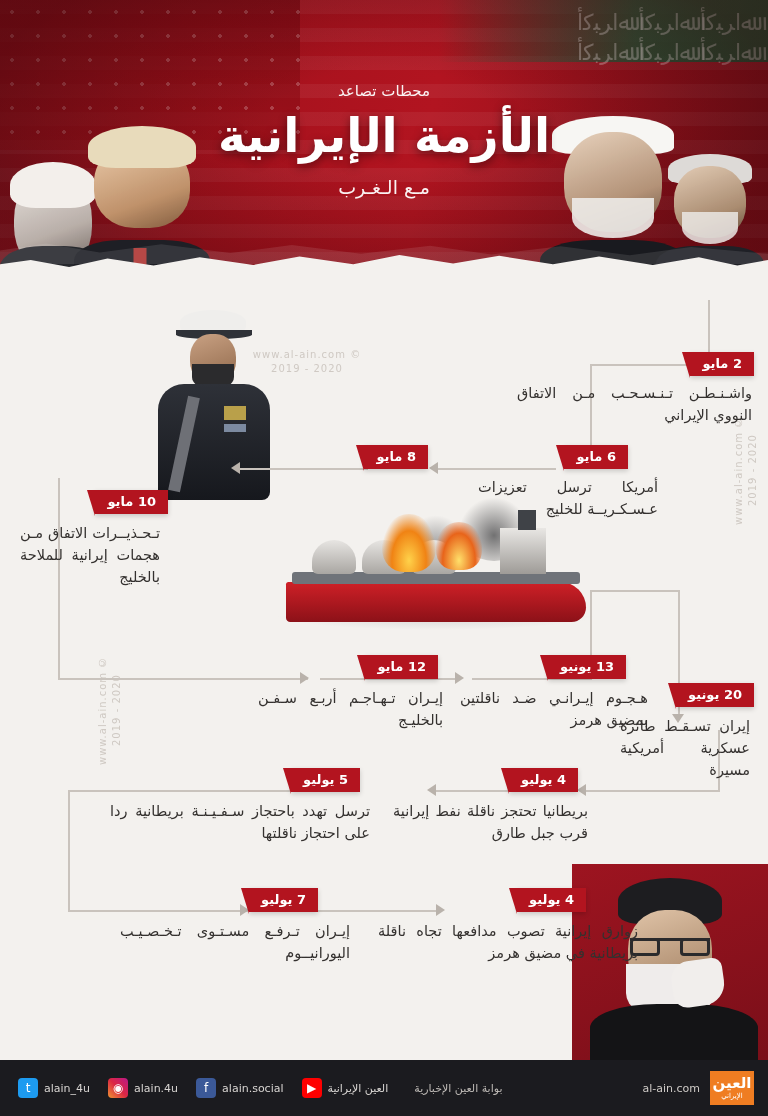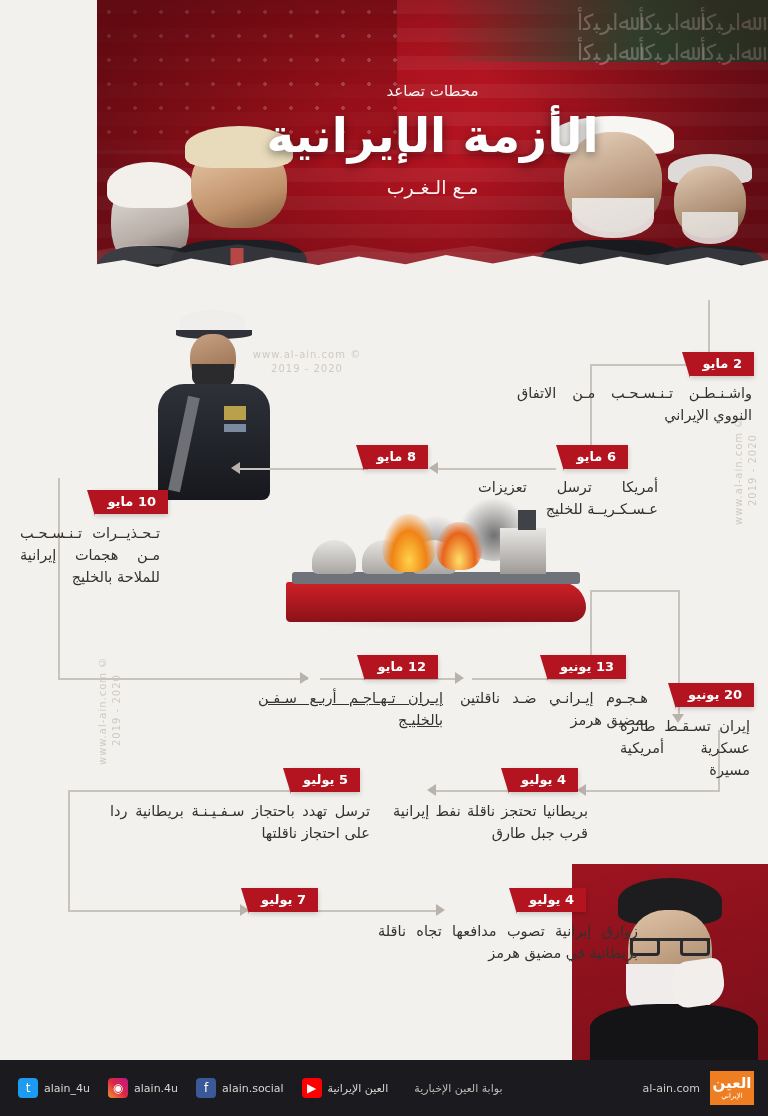--- a/index.html
+++ b/index.html
@@ -9,21 +9,21 @@
     background: #f3f1ee;
     font-family: "DejaVu Sans", "Liberation Sans", sans-serif;
     overflow: hidden;
     position: relative;
   }
   .page { position: relative; width: 768px; height: 1116px; overflow: hidden; }
 
   
   .header {
     position: relative;
-    width: 671px;
+    width: 768px;
     height: 300px;
     background: linear-gradient(100deg, #8d1420 0%, #a3111c 25%, #b21420 55%, #7d0f18 100%);
     overflow: hidden;
     padding-left: 8px;
   }
   .flag-stripes {
     position: absolute; inset: 0;
     background: repeating-linear-gradient(
       to bottom,
       rgba(255,255,255,0.10) 0px, rgba(255,255,255,0.10) 14px,
@@ -330,41 +330,42 @@
 
     <div class="tag" style="right:14px; top:52px;">2 مايو</div>
     <div class="ev-text just" style="right:16px; top:82px; width:235px;">واشـنـطـن تـنـسـحـب مـن الاتفاق النووي الإيراني</div>
 
     <div class="tag" style="right:140px; top:145px;">6 مايو</div>
     <div class="ev-text just" style="right:110px; top:176px; width:180px;">أمريكا ترسل تعزيزات عـسـكـريــة للخليج</div>
 
     <div class="tag" style="right:340px; top:145px;">8 مايو</div>
 
     <div class="tag" style="right:600px; top:190px;">10 مايو</div>
-    <div class="ev-text just" style="right:608px; top:222px; width:140px;">تـحـذيــرات تـنـسـحـب مـن هجمات إيرانية للملاحة بالخليج</div>
+    <div class="ev-text just" style="right:608px; top:222px; width:140px;">تـحـذيــرات الاتفاق مـن هجمات إيرانية للملاحة بالخليج</div>
 
     <div class="tag" style="right:330px; top:355px;">12 مايو</div>
-    <div class="ev-text just" style="right:325px; top:387px; width:185px;text-decoration:underline;">إيـران تـهـاجـم أربـع سـفـن بالخليـج</div>
+    <div class="ev-text just" style="right:325px; top:387px; width:185px;">إيـران تـهـاجـم أربـع سـفـن بالخليـج</div>
 
     <div class="tag" style="right:142px; top:355px;text-align:right;">13 يونيو</div>
     <div class="ev-text just" style="right:120px; top:387px; width:188px;">هـجـوم إيـرانـي ضـد ناقلتين بمضيق هرمز</div>
 
     <div class="tag" style="right:14px; top:383px;">20 يونيو</div>
     <div class="ev-text just" style="right:18px; top:415px; width:130px;">إيران تسـقـط طائرة عسكرية أمريكية مسيرة</div>
 
     <div class="tag" style="right:190px; top:468px;">4 يوليو</div>
     <div class="ev-text just" style="right:180px; top:500px; width:195px;">بريطانيا تحتجز ناقلة نفط إيرانية قرب جبل طارق</div>
 
     <div class="tag" style="right:408px; top:468px;">5 يوليو</div>
     <div class="ev-text just" style="right:398px; top:500px; width:260px;">ترسل تهدد باحتجاز سـفـيـنـة بريطانية ردا على احتجاز ناقلتها</div>
 
     <div class="tag" style="right:182px; top:588px;">4 يوليو</div>
     <div class="ev-text just" style="right:130px; top:620px; width:260px;">زوارق إيرانية تصوب مدافعها تجاه ناقلة بريطانية في مضيق هرمز</div>
 
     <div class="tag" style="right:450px; top:588px;">7 يوليو</div>
+    <div class="ev-text just" style="right:418px; top:620px; width:230px;">إيـران تـرفـع مسـتـوى تـخـصـيـب اليورانيــوم</div>
 
   </div>
 
   <div class="footer">
     <div class="soc">
       <span class="ic ic-tw">t</span>
       <span>alain_4u</span>
     </div>
     <div class="soc">
       <span class="ic ic-ig">◉</span>

